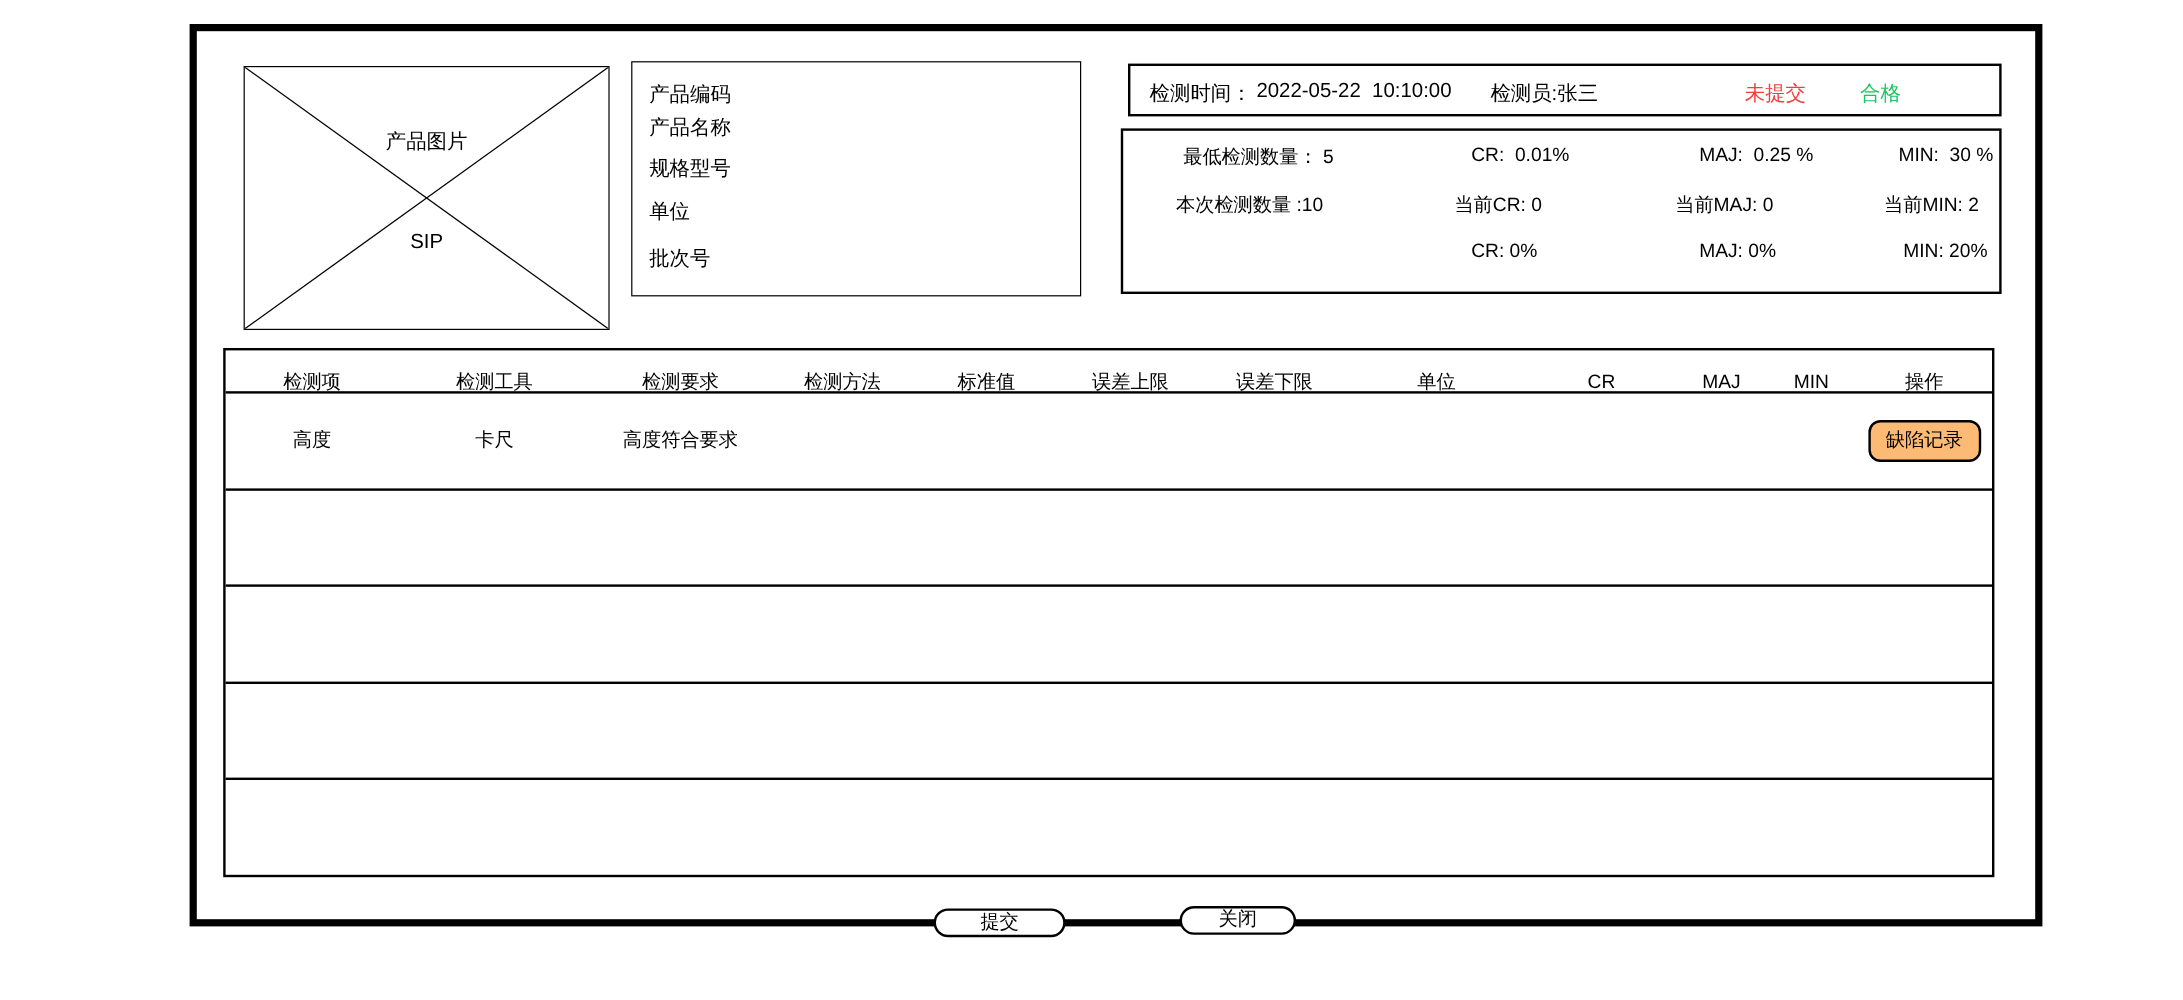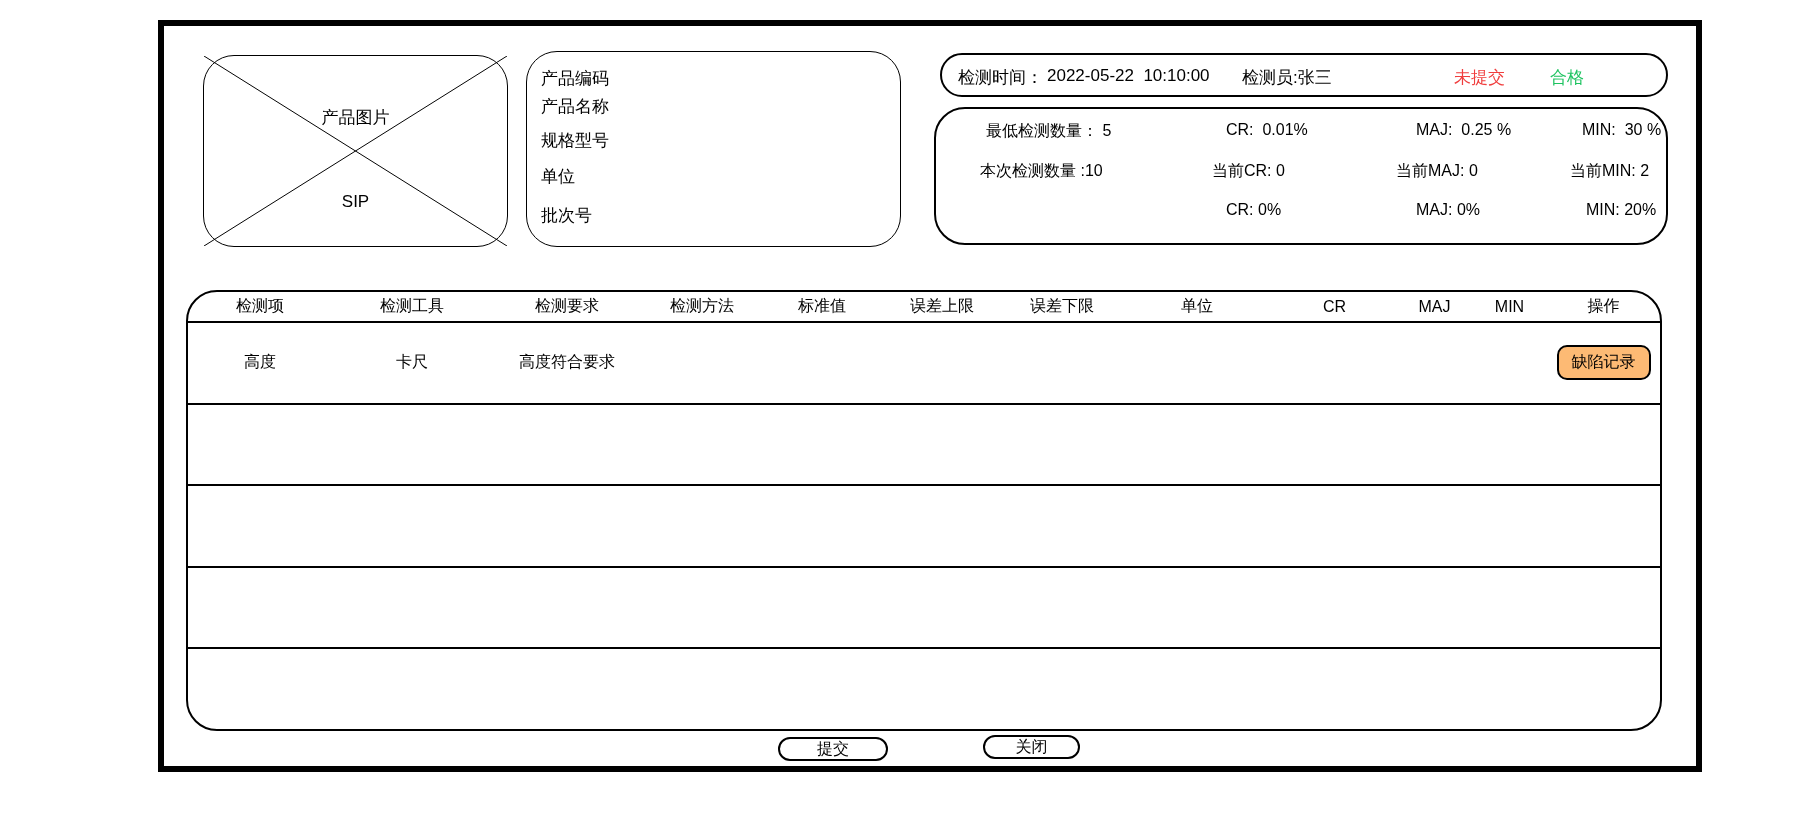--- a/index.html
+++ b/index.html
@@ -1,23 +1,23 @@
 <!DOCTYPE html>
 <html><head>
 <meta charset="utf-8">
 <style>
   * { margin:0; padding:0; box-sizing:border-box; }
   html,body { width:1819px; height:833px; background:#ffffff;
               font-family:"Liberation Sans","DejaVu Sans",sans-serif; color:#000; }
   .frame { position:absolute; left:158px; top:20px; width:1544px; height:752px;
            border:6px solid #000; background:#fff; }
-  .abs { position:absolute;border-radius:31px; }
+  .abs { position:absolute; }
 
   
-  .img-ph { left:39px; top:29px; width:305px; height:192px; border:1px solid #000; }
+  .img-ph { left:39px; top:29px; width:305px; height:220px; border:1px solid #000; }
   .img-ph svg { position:absolute; left:0; top:0; width:100%; height:100%; }
   .img-ph .cap { position:absolute; width:100%; text-align:center; font-size:17px; }
   .cap-title { top:50px; }
   .cap-sip   { top:136px; font-size:16px; }
   .cap-note  { top:144px; font-size:15px; color:#f03e3e; }
 
   
   .info-box { left:362px; top:25px; width:375px; height:196px; border:1px solid #000; }
   .info-box .fld { position:absolute; left:14px; font-size:17px; }
 
@@ -36,33 +36,33 @@
   .r1 { top:12px; } .r2 { top:52px; } .r3 { top:92px; }
   .c1 { left:22px; } .c2 { left:262px; } .c3 { left:452px; } .c4 { left:618px; }
   .r2.c1 { left:16px; } .r2.c2 { left:248px; } .r2.c3 { left:432px; } .r2.c4 { left:606px; }
   .r3.c4 { left:622px; }
 
   
   .tbl { left:22px; top:264px; width:1476px; height:441px; border:2px solid #000;
          display:flex; flex-direction:column; }
   .tbl-grid { display:grid;
     grid-template-columns:144px 160px 150px 120px 120px 120px 120px 150px 125px 75px 75px 1fr; }
-  .tbl-head { height:31px; border-bottom:2px solid #000; align-items:center; }
+  .tbl-head { height:20px; border-bottom:2px solid #000; align-items:center;margin-top:16px; }
   .tbl-head .hc { text-align:center; font-size:16px; }
   .tbl-row { flex:1; border-bottom:2px solid #000; align-items:center; }
   .tbl-row:last-child { border-bottom:none; }
   .tbl-row .tc { text-align:center; font-size:16px; }
   .defect-btn { grid-column:12; justify-self:center; background:#fdba74; border:2px solid #000;
                 border-radius:10px; padding:5px 13px; font-size:16px;
                 font-family:inherit; cursor:pointer; }
 
   
   .foot-btn { position:absolute; background:#fff; border:2px solid #000; border-radius:12px;
               font-size:16px; font-family:inherit; text-align:center; cursor:pointer;
-              padding:0; line-height:20px; }
+              padding:0; line-height:20px;margin-top:20px; }
   .btn-submit { left:614px; top:711px; width:110px; height:24px; }
   .btn-close  { left:819px; top:709px; width:97px;  height:24px; }
 </style>
 </head>
 <body>
 
 <div class="frame">
 
   <div class="abs img-ph">
     <svg viewBox="0 0 305 192" preserveAspectRatio="none">

